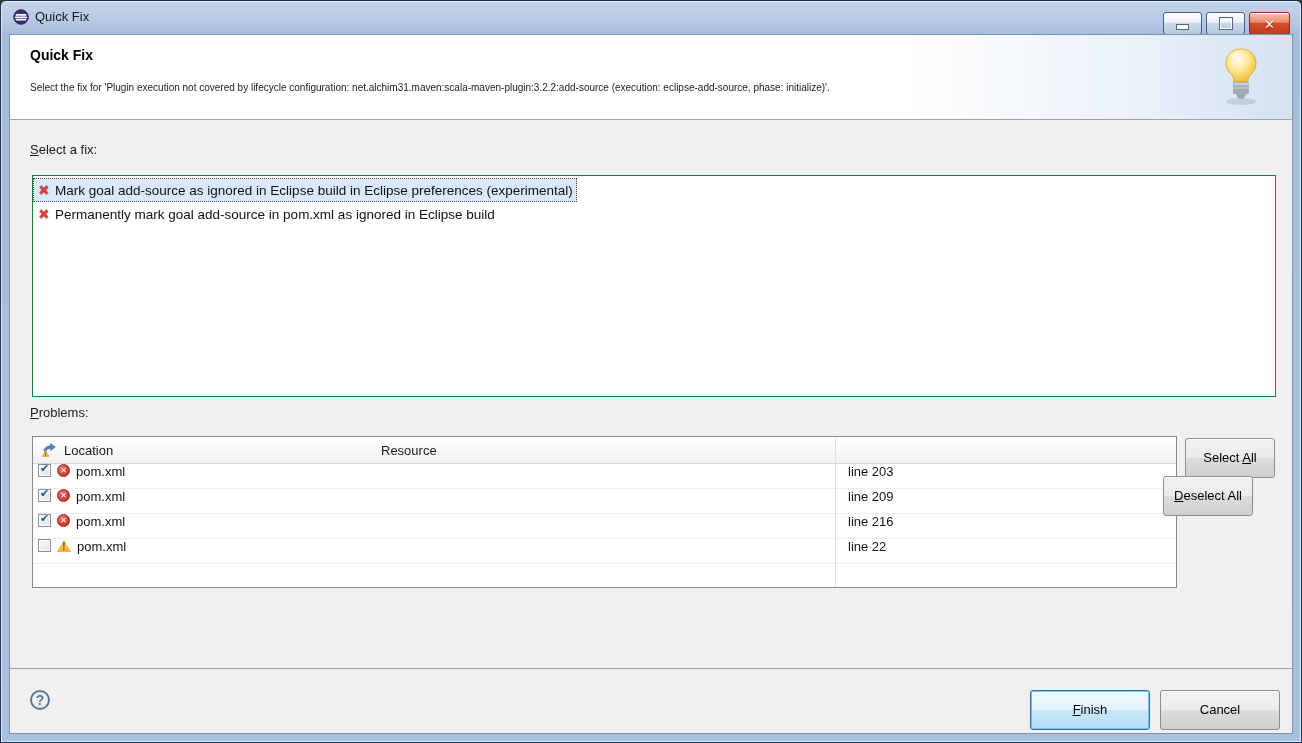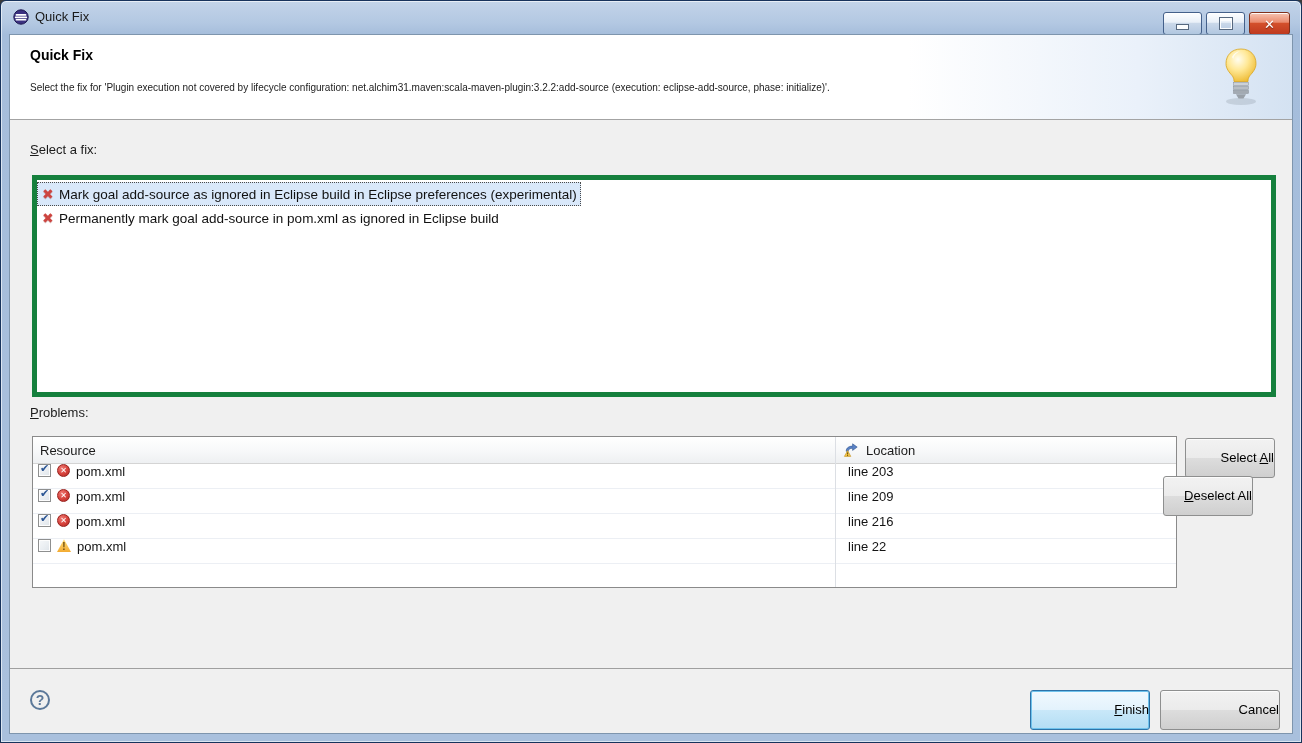--- a/index.html
+++ b/index.html
@@ -51,21 +51,21 @@
   .h-desc{position:absolute;left:20px;top:47px;font-size:10px;color:#1c1c1c;white-space:nowrap;}
   .bulb{position:absolute;right:32px;top:12px;width:38px;height:60px;}
   
   .label{position:absolute;font-size:13px;color:#1b1b1b;}
   .mn{text-decoration:underline;}
   .fix-label{left:20px;top:107px;}
   .problems-label{left:20px;top:370px;}
   
   .fix-list{
     position:absolute;left:22px;top:140px;width:1244px;height:222px;
-    background:#fff;border:5px solid #15803d;box-sizing:border-box;
+    background:#fff;border:1px solid #15803d;box-sizing:border-box;
     padding-top:2px;overflow:hidden;
   }
   .fix-item{
     display:flex;align-items:center;height:24px;width:fit-content;
     padding:0 4px 0 5px;font-size:13.5px;color:#111;white-space:nowrap;cursor:default;
   }
   .fix-item[data-selected="true"]{background:#d9e8fa;outline:1px dotted #4a4a4a;outline-offset:-1px;}
   .red-cross-icon{width:17px;text-align:left;flex:0 0 17px;}
   .red-cross-icon::before{
     content:"\2716";color:#cd4540;font-size:14px;font-weight:bold;
@@ -120,21 +120,21 @@
     content:"!";position:absolute;left:50%;top:56%;transform:translate(-50%,-50%);
     color:#6e4c0c;font-size:10px;font-weight:bold;
   }
   
   .btn{
     position:absolute;height:40px;box-sizing:border-box;
     border:1px solid #8e8f8f;border-radius:3px;
     background:linear-gradient(180deg,#f2f2f2 0%,#ebebeb 49%,#dddddd 50%,#cfcfcf 100%);
     box-shadow:inset 0 1px 0 #fcfcfc;
     font-family:"Liberation Sans","DejaVu Sans",sans-serif;
-    font-size:13px;color:#000;text-align:right;line-height:24px;cursor:default;
+    font-size:13px;color:#000;text-align:center;line-height:24px;cursor:default;
     padding:0;
   }
   .btn-select-all{left:1175px;top:403px;width:90px;}
   .btn-deselect-all{left:1153px;top:441px;width:90px;}
   .btn-finish{
     left:1020px;top:655px;width:120px;
     border:1px solid #2d73a8;
     box-shadow:inset 0 0 0 1px #6fc2ec, inset 0 1px 0 rgba(255,255,255,.8);
     background:linear-gradient(180deg,#f1f9fe 0%,#e3f2fc 49%,#c9e8f9 50%,#b3ddf4 100%);
   }
@@ -211,34 +211,34 @@
         <span class="red-cross-icon"></span>
         <span class="fix-text">Permanently mark goal add-source in pom.xml as ignored in Eclipse build</span>
       </div>
     </div>
 
     <div class="label problems-label"><span class="mn">P</span><span>roblems:</span></div>
 
     <div class="table">
       <div class="col-divider"></div>
       <div class="thead">
-        <div class="th resource">
-          <span>Resource</span>
-        </div>
         <div class="th location">
           <span class="loc-icon">
             <svg width="16" height="16" viewBox="0 0 16 16">
               <path d="M3.2 9.2 C3.2 5.6 6.2 4.2 9.6 4.1 L9.6 1.8 L14.2 5.1 L9.6 8.4 L9.6 6.2 C7.1 6.3 5.2 7.1 5.1 9.6 Z" fill="#5a82c6" stroke="#2f568f" stroke-width="0.6"></path>
               <path d="M1.4 14.4 L4.6 8.6 L7.8 14.4 Z" fill="#f8c844" stroke="#bf8d1e" stroke-width="0.6"></path>
               <rect x="4.15" y="10.4" width="0.95" height="2.1" fill="#5f4708"></rect>
               <rect x="4.15" y="13.0" width="0.95" height="0.9" fill="#5f4708"></rect>
             </svg>
           </span>
           <span>Location</span>
         </div>
+        <div class="th resource">
+          <span>Resource</span>
+        </div>
       </div>
 
       <div class="tr">
         <div class="td resource">
           <span class="checkbox" data-checked="true"></span>
           <span class="sev" data-kind="error"></span>
           <span>pom.xml</span>
         </div>
         <div class="td location">line 203</div>
       </div>

